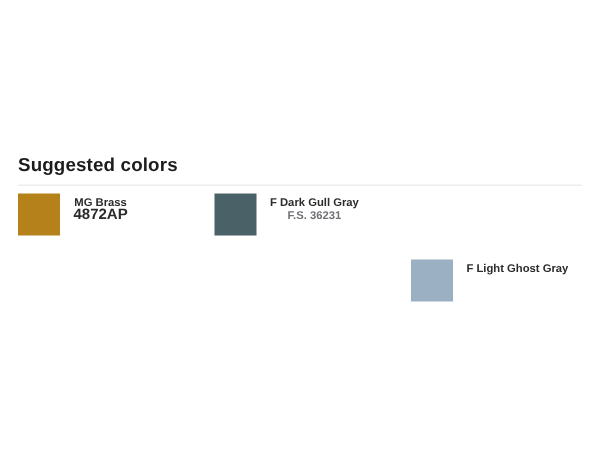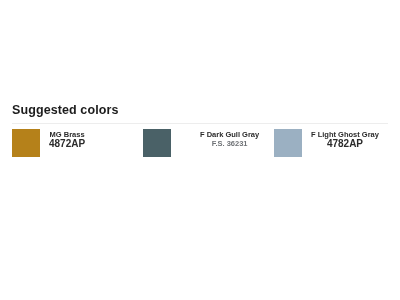--- a/index.html
+++ b/index.html
@@ -47,22 +47,22 @@
   }
 
   .color-entry {
     position: absolute;
     top: 0;
     display: flex;
     align-items: flex-start;
   }
 
   .color-entry.pos-0 { left: 12px; }
-  .color-entry.pos-1 { left: 143px; gap: 20px; }
-  .color-entry.pos-2 { left: 274px; }
+  .color-entry.pos-1 { left: 143px; }
+  .color-entry.pos-2 { left: 274px; margin-top: 44px; }
 
   .color-chip {
     width: 28px;
     height: 28px;
     flex: 0 0 28px;
   }
 
   .color-text {
     margin-left: 9px;
     padding-top: 1px;
@@ -122,18 +122,17 @@
       <div class="color-text">
         <div class="color-name">F Dark Gull Gray</div>
         <div class="color-fs">F.S. 36231</div>
       </div>
     </div>
 
     <div class="color-entry pos-2">
       <div class="color-chip" style="background:#9BB0C2;"></div>
       <div class="color-text">
         <div class="color-name">F Light Ghost Gray</div>
-        <div class="color-code">4782AP</div>
       </div>
     </div>
 
   </div>
 </div>
 
 </body></html>

